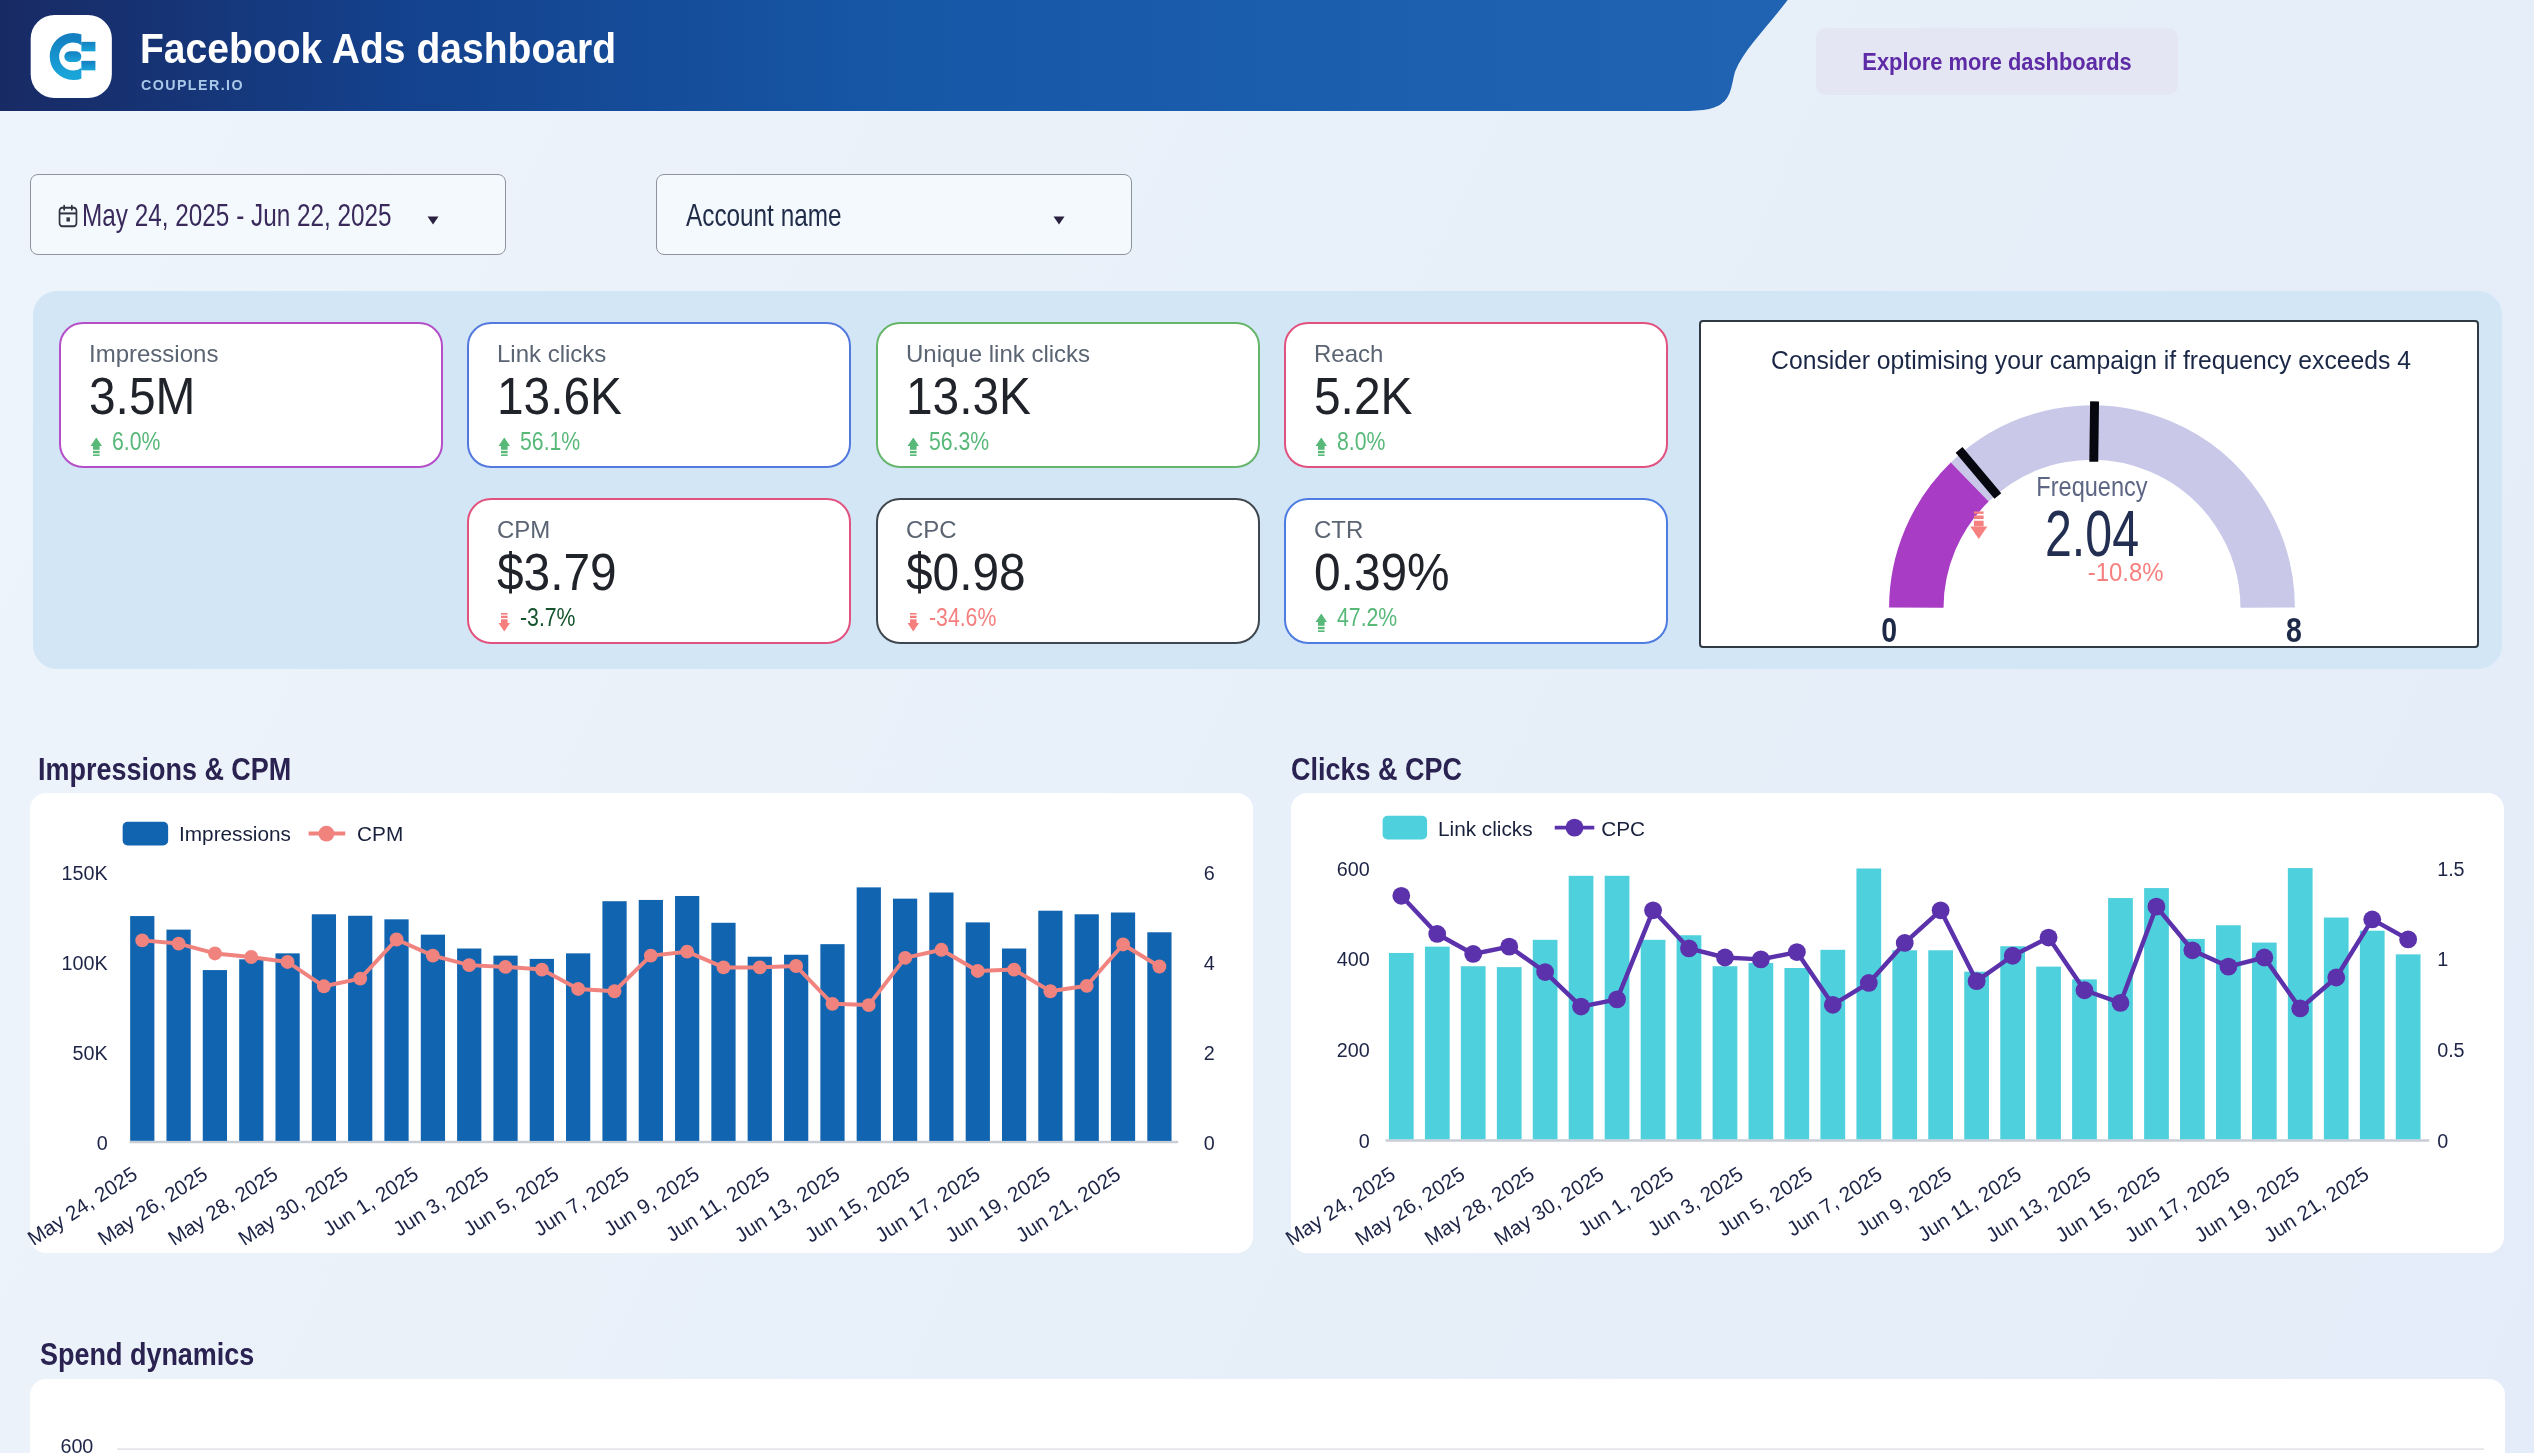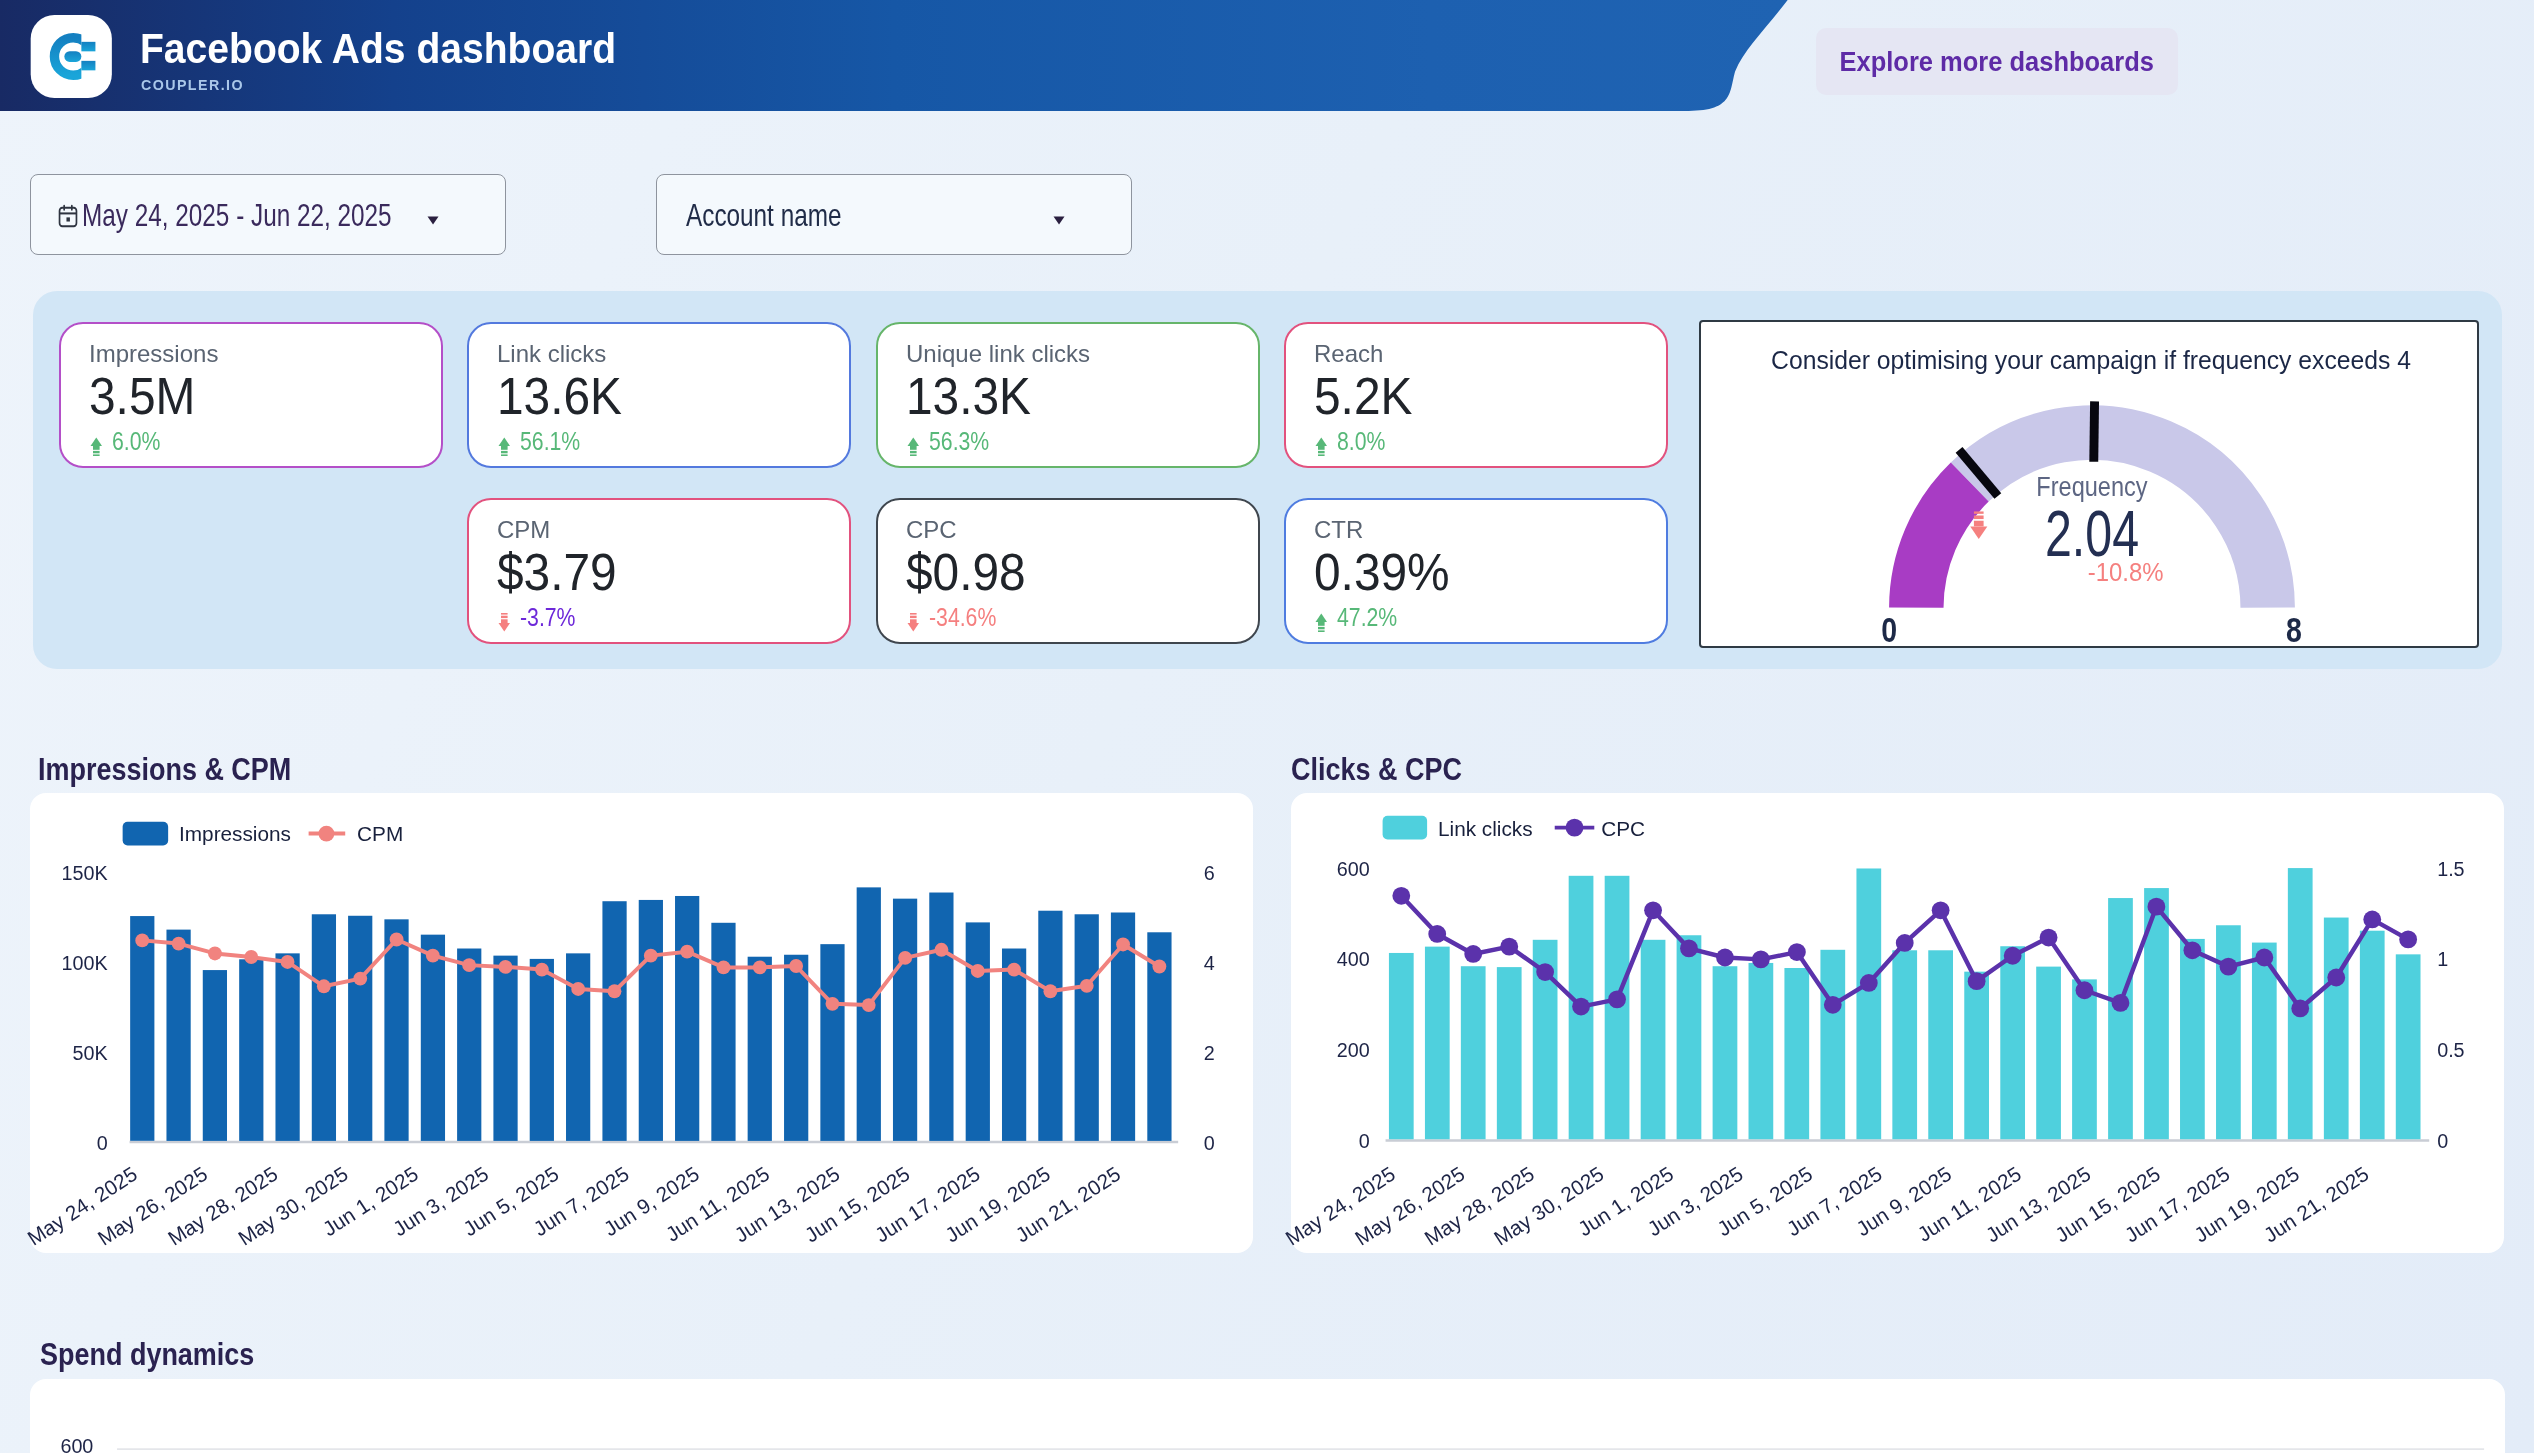--- a/index.html
+++ b/index.html
@@ -1,18 +1,18 @@
 <!DOCTYPE html>
 <html><head><meta charset="utf-8">
 <style>
 * { margin:0; padding:0; box-sizing:border-box; }
 body { font-family:"Liberation Sans",sans-serif; }
 .page { position:relative; width:2534px; height:1453px; overflow:hidden;
   background:linear-gradient(115deg,#eef4fb 0%,#e8f0f9 45%,#e3ecf8 100%); }
-.hbtn { position:absolute; top:28px; height:67px; border-radius:10px; font-weight:bold; font-size:28px;
+.hbtn { position:absolute; top:28px; height:67px; border-radius:10px; font-weight:bold; font-size:24px;
   display:flex; align-items:center; justify-content:center; }
 .filter { position:absolute; top:174px; width:476px; height:81px; background:#f4f9fd;
   border:1.5px solid #8e949e; border-radius:8px; }
 .ftext { position:absolute; left:51px; top:22px; font-size:32px;
   transform:scaleX(0.76); transform-origin:left top; white-space:nowrap; }
 .card { position:absolute; width:384px; height:146px; background:#fff; border:2px solid; border-radius:24px; }
 .clabel { position:absolute; left:28px; top:16px; font-size:24px; color:#5a6472; }
 .cvalue { position:absolute; left:28px; top:42px; font-size:52px; color:#20242a;
   transform:scaleX(0.92); transform-origin:left top; white-space:nowrap; }
 .cdelta { position:absolute; left:29px; top:103px; display:flex; align-items:flex-end; }
@@ -131,21 +131,21 @@
             <rect x="3.0" y="13.9" width="6.6" height="2.4"></rect>
             <rect x="3.0" y="17.4" width="6.6" height="1.6"></rect>
           </g>
         </svg>
         <span>8.0%</span>
       </div>
 </div>
     <div class="card" style="left:467px;top:498px;border-color:#e2527e">
 <div class="clabel">CPM</div>
 <div class="cvalue">$3.79</div>
-<div class="cdelta" style="color:#6d28d9">
+<div class="cdelta" style="color:#14532d">
         <svg width="13" height="19" viewBox="0 0 13 19" style="margin:5px 9px 0 0">
           <g fill="#f57f7f">
             <path d="M0.5 10.0 L6.3 18.5 L12.0 10.0 Z"></path>
             <rect x="3.0" y="6.3" width="6.6" height="3.8"></rect>
             <rect x="3.0" y="2.7" width="6.6" height="2.4"></rect>
             <rect x="3.0" y="-0.0" width="6.6" height="1.6"></rect>
           </g>
         </svg>
         <span>-3.7%</span>
       </div>

